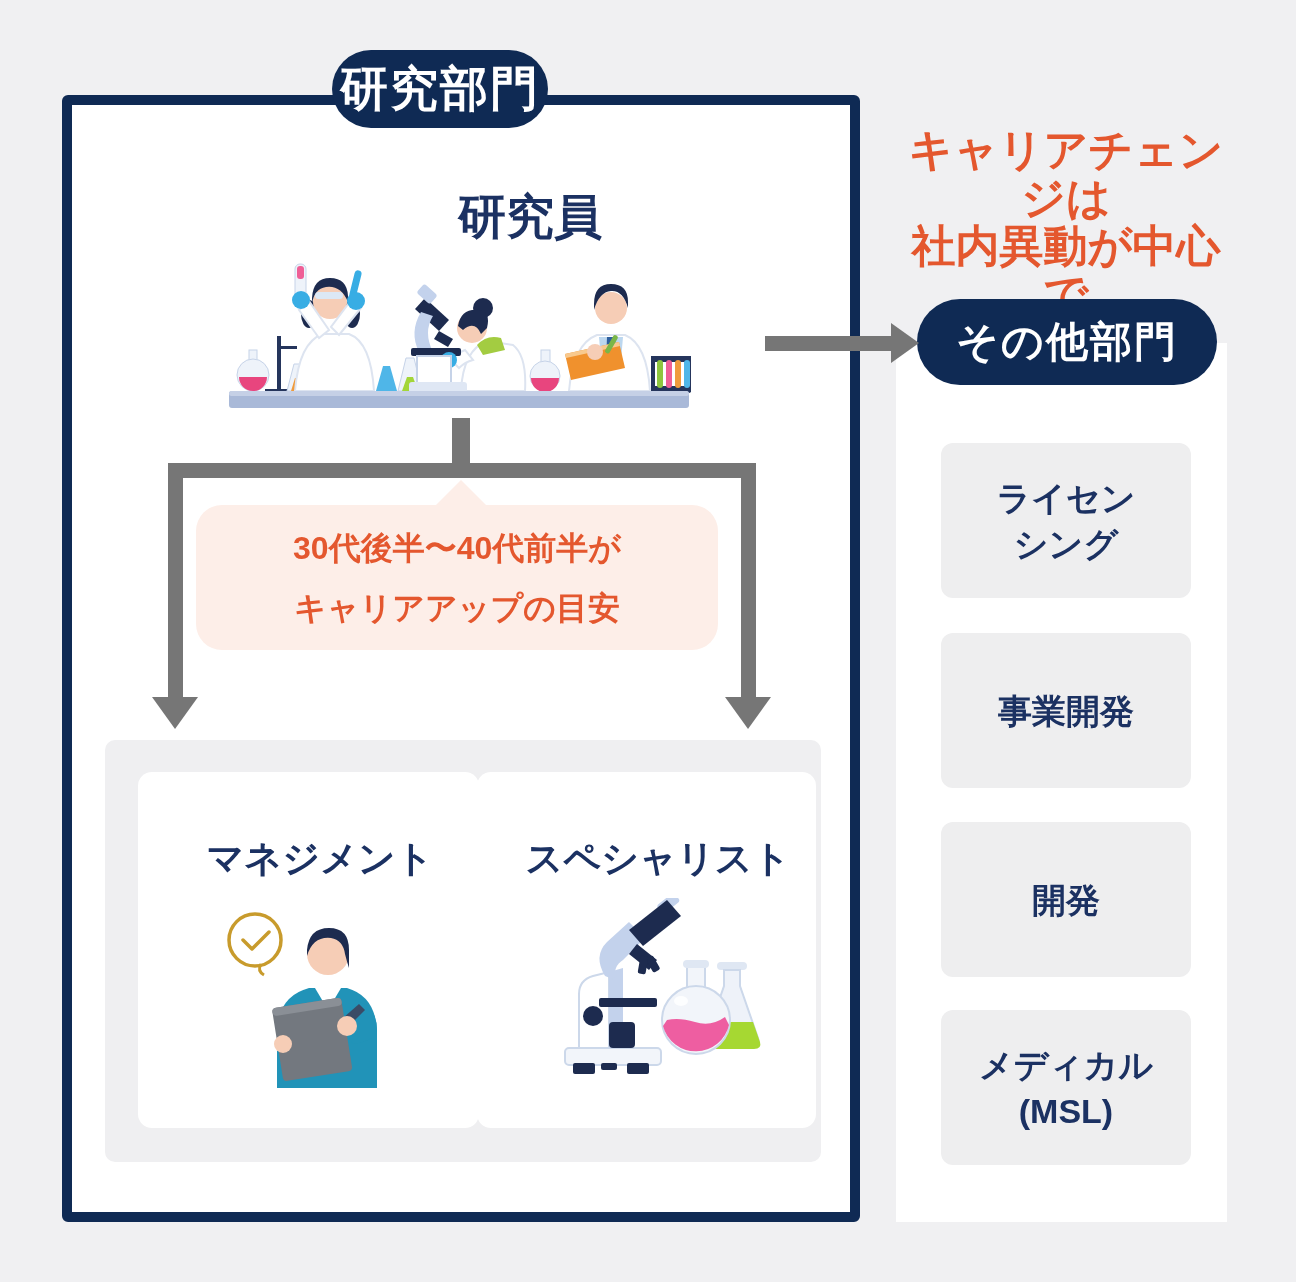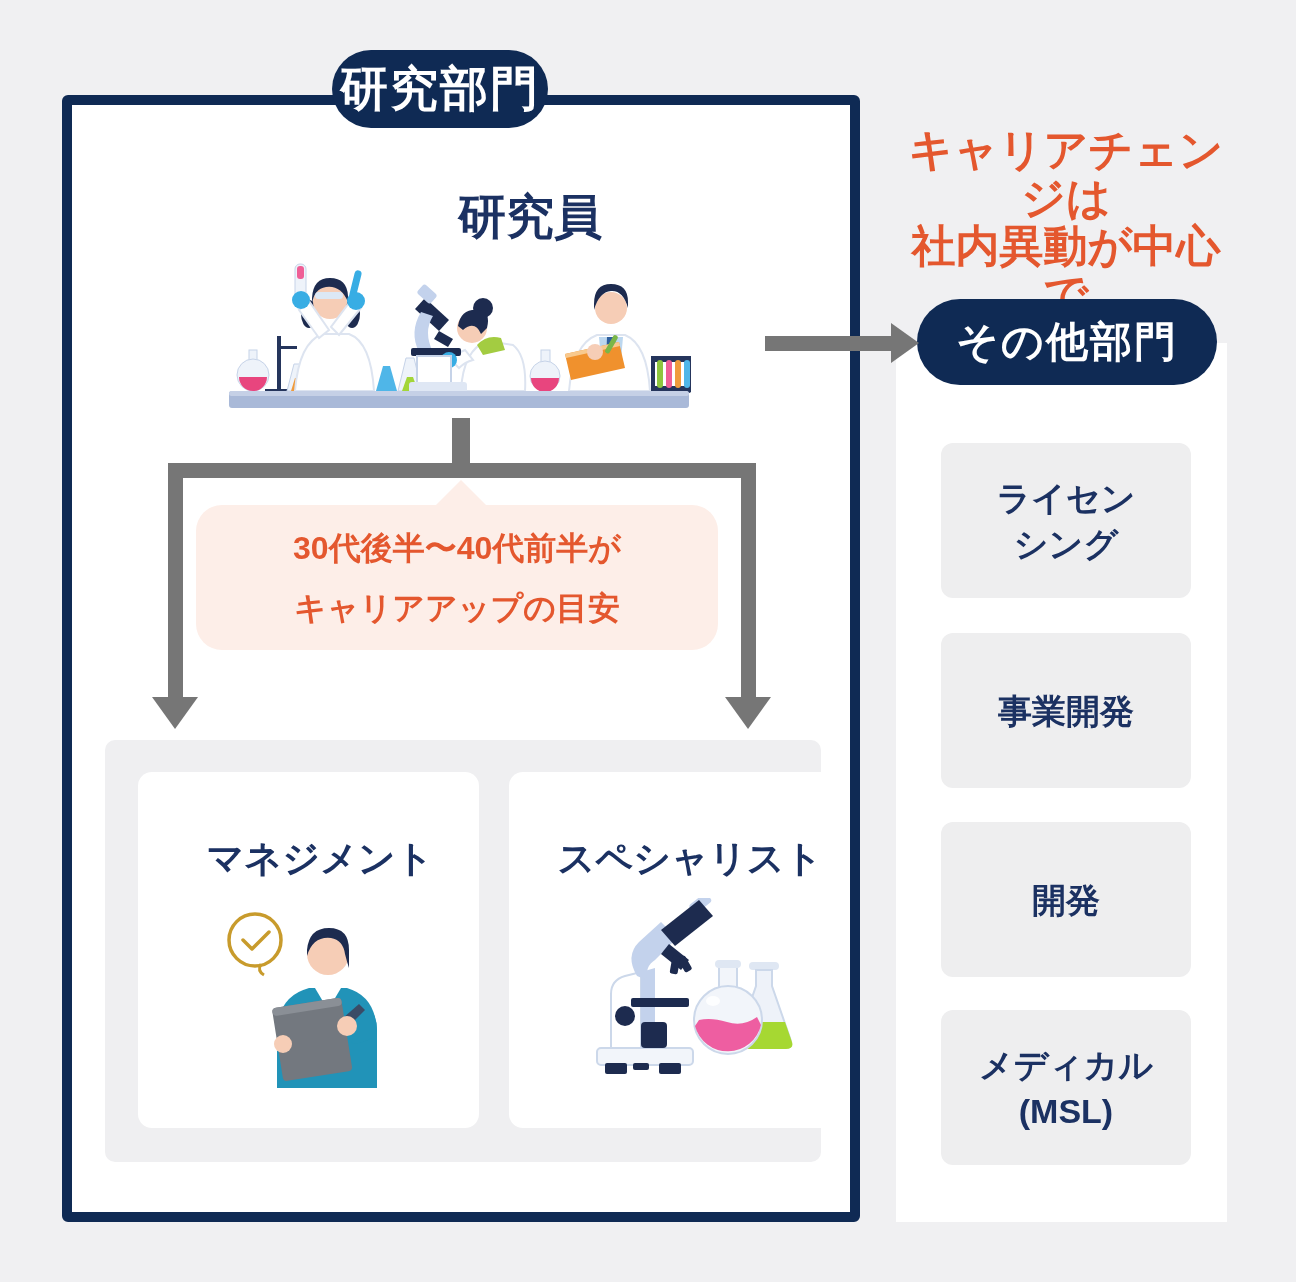--- a/index.html
+++ b/index.html
@@ -34,21 +34,21 @@
   .callout{left:196px;top:505px;width:522px;height:145px;background:var(--pink);
     border-radius:26px;display:flex;align-items:center;justify-content:center;
     text-align:center;font-size:32px;font-weight:800;color:var(--orange);
     line-height:60px;white-space:pre-line;}
   .callout-tail{left:434px;top:480px;width:0;height:0;border-left:27px solid transparent;
     border-right:27px solid transparent;border-bottom:27px solid var(--pink);}
   
   .branch-panel{left:105px;top:740px;width:716px;height:422px;background:var(--panel);border-radius:10px;}
   .card{background:#fff;border-radius:14px;padding-left:23px;}
   .card1{left:138px;top:772px;width:318px;height:356px;}
-  .card2{left:477px;top:772px;width:316px;height:356px;margin-left:32px;}
+  .card2{left:477px;top:772px;width:316px;height:356px;}
   .card-title{margin-top:62px;text-align:center;font-size:37px;font-weight:800;color:var(--navyText);}
   .card svg{display:block;margin:14px auto 0;}
   
   .arrow-right-shaft{left:765px;top:336px;width:128px;height:15px;background:var(--gray);}
   .arrow-right-head{left:891px;top:323px;width:0;height:0;border-top:20px solid transparent;
     border-bottom:20px solid transparent;border-left:28px solid var(--gray);}
   .note{left:894px;top:126px;width:344px;text-align:center;font-size:44px;
     font-weight:800;color:var(--orange);line-height:48px;}
   .note-text{white-space:pre-line;}
   .bolt{width:34px;height:44px;vertical-align:-14px;margin-left:2px;}

